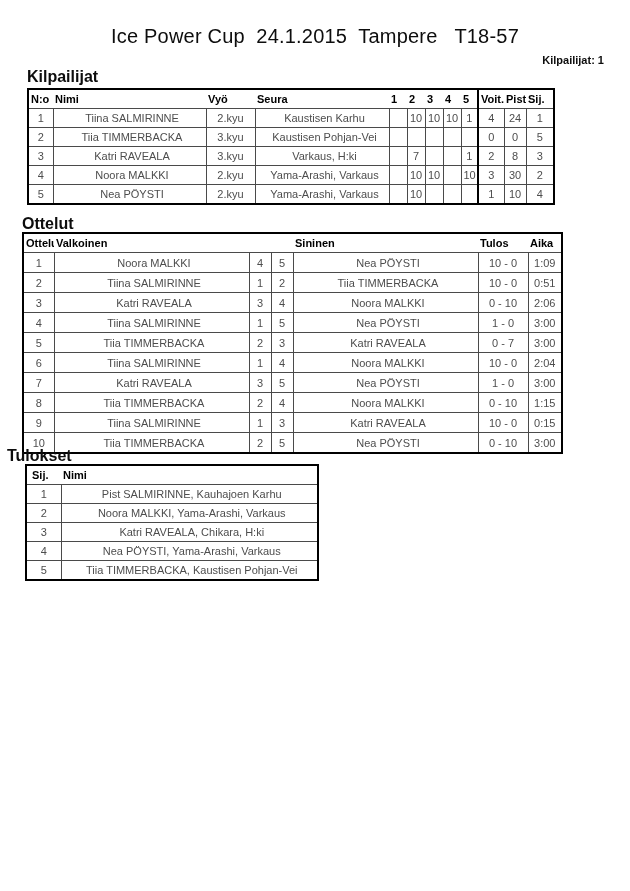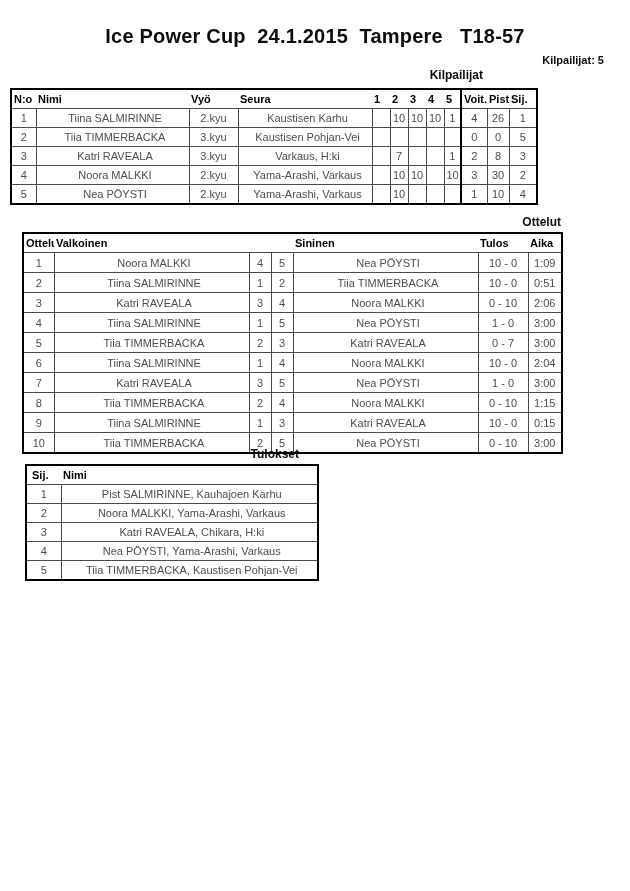--- a/index.html
+++ b/index.html
@@ -4,37 +4,37 @@
 <style>
   html,body { margin:0; padding:0; }
   body {
     width:630px; height:891px; background:#ffffff;
     font-family:"Liberation Sans","DejaVu Sans",sans-serif;
     position:relative; overflow:hidden;
   }
   .abs { position:absolute; }
   .page-title {
     top:25px; left:0; width:630px; text-align:center;
-    font-weight:bold; font-size:20px; color:#0d0d0d; white-space:pre;
+    font-weight:normal; font-size:20px; color:#0d0d0d; white-space:pre;
     letter-spacing:0.2px;
   }
   .count-label {
     top:54px; left:0; width:604px; text-align:right;
     font-weight:bold; font-size:11px; color:#0d0d0d;
   }
-  .sec-title { font-weight:bold; font-size:12px; text-align:right; color:#0d0d0d; }
+  .sec-title { font-weight:bold; font-size:16px; text-align:left; color:#0d0d0d; }
   #sec1-title { top:68px;  left:27px; width:456px; }
   #sec2-title { top:215px; left:22px; width:539px; }
   #sec3-title { top:447px; left:7px; width:292px; }
 
   table.sheet {
     position:absolute; border-collapse:collapse; table-layout:fixed;
     border:2px solid #000000; font-size:11px;
   }
-  #t1 { left:10px; top:88px;  width:526px; }
+  #t1 { left:27px; top:88px;  width:526px; }
   #t2 { left:22px; top:232px; width:539px; }
   #t3 { left:25px; top:464px; width:292px; }
 
   table.sheet th {
     font-weight:bold; color:#000000; padding:0 2px; height:18px;
     border:none; border-bottom:1px solid #4a4a4a;
     text-align:left; font-size:11px; white-space:nowrap; overflow:hidden;
   }
   table.sheet td {
     border:1px solid #4a4a4a; color:#4d4d4d; padding:0 2px;
@@ -46,21 +46,21 @@
 
   .al { text-align:center; padding-left:7px !important; }
   th.hl { text-align:left !important; padding-left:2px !important; }
   th.hl5 { text-align:left !important; padding-left:5px !important; }
   .thick-l { border-left:2px solid #000000 !important; }
 </style>
 </head>
 <body>
 
 <div class="abs page-title">Ice Power Cup  24.1.2015  Tampere   T18-57</div>
-<div class="abs count-label">Kilpailijat: 5</div>
+<div class="abs count-label">Kilpailijat: 1</div>
 
 <div class="abs sec-title" id="sec1-title">Kilpailijat</div>
 
 <table class="sheet" id="t1">
   <colgroup>
     <col style="width:25px">
       <col style="width:153px">
       <col style="width:49px">
       <col style="width:134px">
     <col style="width:18px">
@@ -93,21 +93,21 @@
       <td>1</td>
       <td class="al">Tiina SALMIRINNE</td>
       <td>2.kyu</td>
       <td class="al">Kaustisen Karhu</td>
       <td></td>
       <td>10</td>
       <td>10</td>
       <td>10</td>
       <td>1</td>
       <td class="thick-l">4</td>
-      <td>26</td>
+      <td>24</td>
       <td>1</td>
     </tr>
     <tr>
       <td>2</td>
       <td class="al">Tiia TIMMERBACKA</td>
       <td>3.kyu</td>
       <td class="al">Kaustisen Pohjan-Vei</td>
       <td></td>
       <td></td>
       <td></td>

